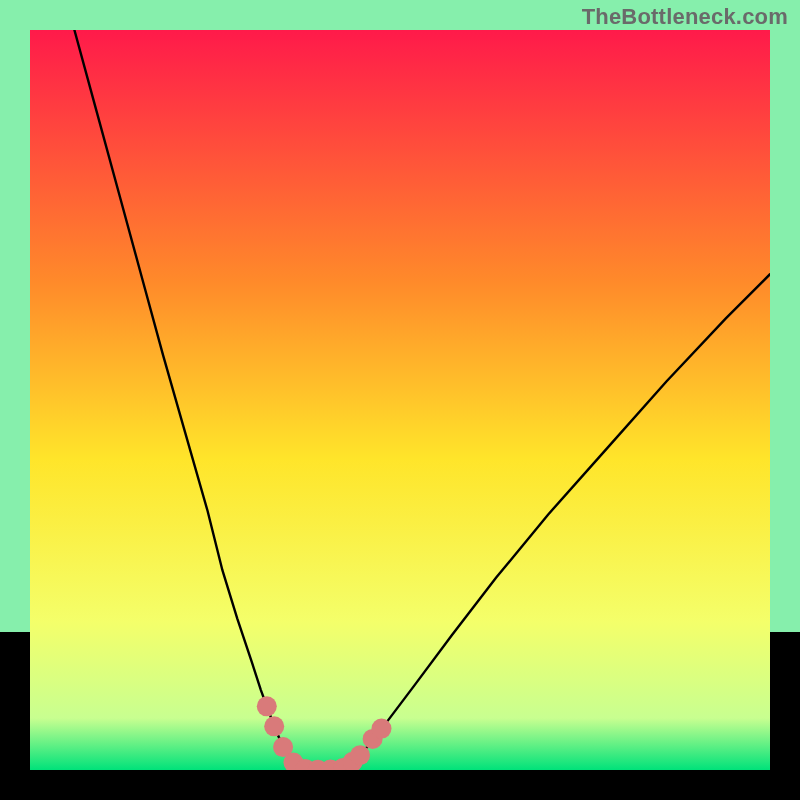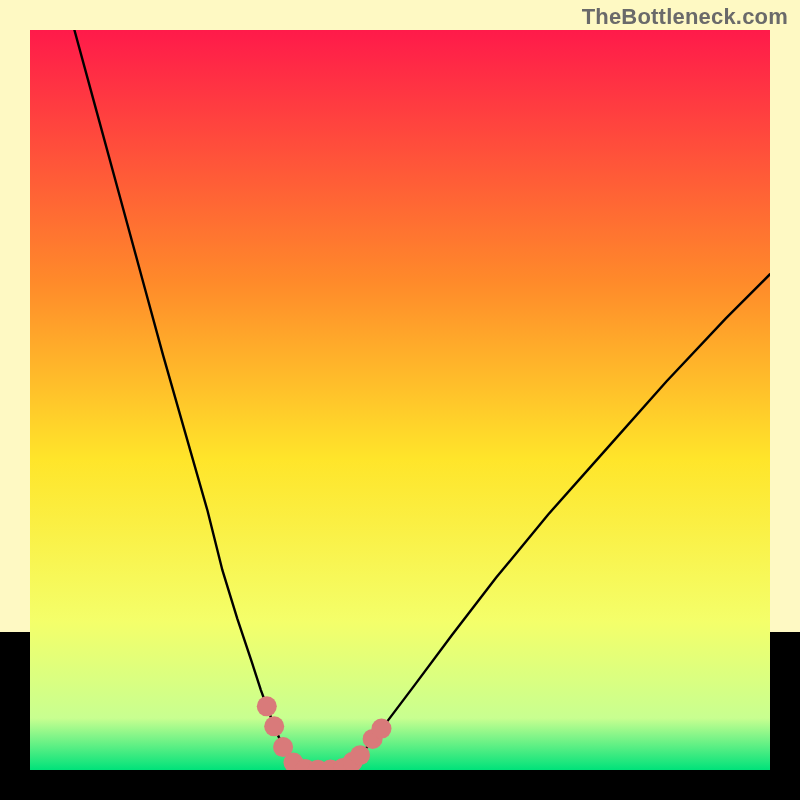--- a/index.html
+++ b/index.html
@@ -1,21 +1,21 @@
 <!DOCTYPE html>
 <html><head>
 <meta charset="utf-8">
 <style>
   * { margin: 0; padding: 0; box-sizing: border-box; }
   html, body { width: 800px; height: 800px; overflow: hidden; background: #000; }
   .frame {
     position: relative;
     width: 800px;
     height: 632px;
-    background: #fef9c3;
+    background: #86efac;
     text-decoration: underline;
   }
   .watermark {
     position: absolute;
     top: 4px;
     right: 12px;
     font-family: Arial, Helvetica, sans-serif;
     font-size: 22px;
     font-weight: 600;
     color: #6a6a6a;

